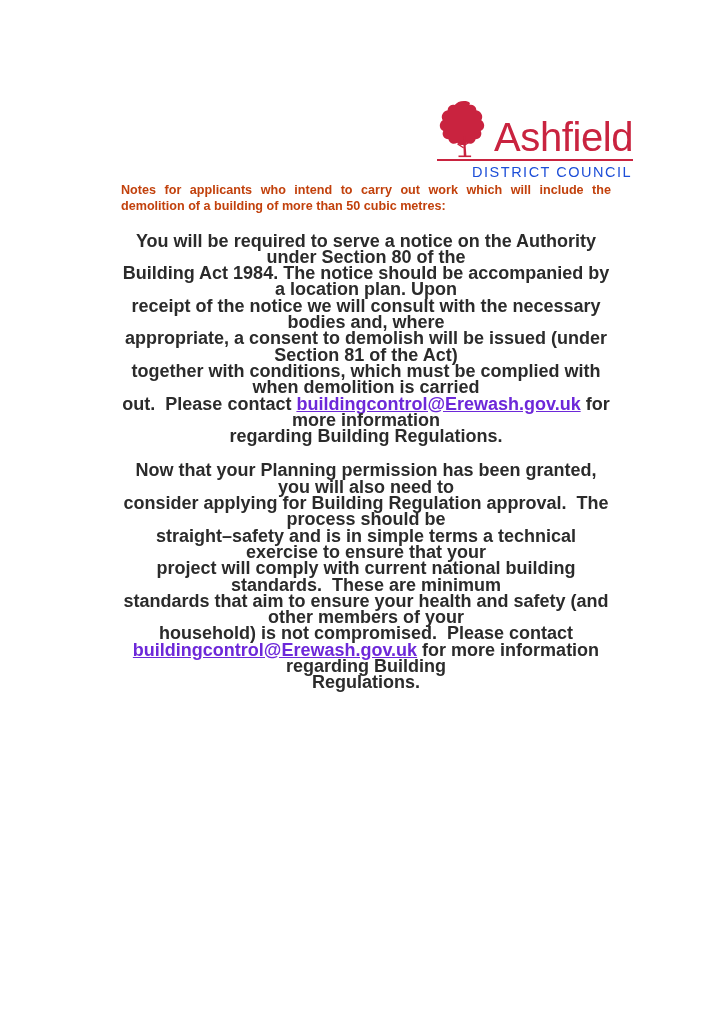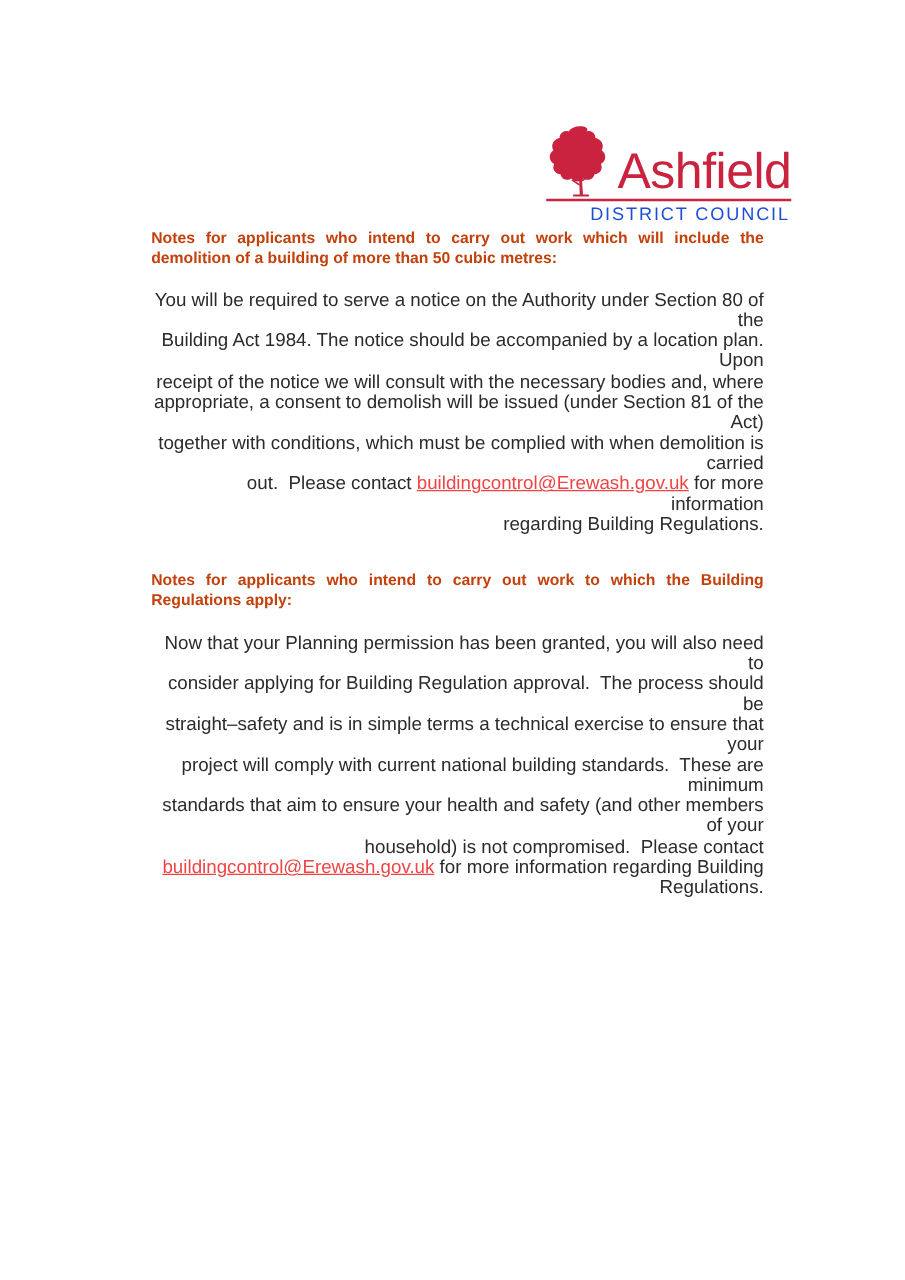--- a/index.html
+++ b/index.html
@@ -77,34 +77,34 @@
     color: #c2410c;
     line-height: 16.3px;
     text-align: justify;
     text-justify: inter-word;
     margin: 0;
   }
   .heading.second {
     margin-top: 28px;
   }
   .para {
-    font-size: 15px;
-    font-weight: normal;
+    font-size: 18px;
+    font-weight: bold;
     color: #2b2b2b;
     line-height: 16.3px;
-    text-align: right;
+    text-align: center;
     margin: 0;
     margin-top: 18px;
   }
   .para .ln {
     display: block;
     white-space: pre-wrap;
   }
   .maillink {
-    color: #ef4444;
+    color: #6d28d9;
     text-decoration: underline;
     text-underline-offset: 1px;
   }
 </style>
 </head>
 <body>
 
 <div class="page">
 
   <div class="logo">
@@ -130,21 +130,20 @@
     <p class="para">
       <span class="ln">You will be required to serve a notice on the Authority under Section 80 of the</span>
       <span class="ln">Building Act 1984. The notice should be accompanied by a location plan. Upon</span>
       <span class="ln">receipt of the notice we will consult with the necessary bodies and, where</span>
       <span class="ln">appropriate, a consent to demolish will be issued (under Section 81 of the Act)</span>
       <span class="ln">together with conditions, which must be complied with when demolition is carried</span>
       <span class="ln"><span>out.  Please contact </span><a class="maillink" href="#">buildingcontrol@Erewash.gov.uk</a><span> for more information</span></span>
       <span class="ln">regarding Building Regulations.</span>
     </p>
 
-    <p class="heading second">Notes for applicants who intend to carry out work to which the Building Regulations apply:</p>
 
     <p class="para">
       <span class="ln">Now that your Planning permission has been granted, you will also need to</span>
       <span class="ln">consider applying for Building Regulation approval.  The process should be</span>
       <span class="ln">straight–safety and is in simple terms a technical exercise to ensure that your</span>
       <span class="ln">project will comply with current national building standards.  These are minimum</span>
       <span class="ln">standards that aim to ensure your health and safety (and other members of your</span>
       <span class="ln">household) is not compromised.  Please contact</span>
       <span class="ln"><a class="maillink" href="#">buildingcontrol@Erewash.gov.uk</a><span> for more information regarding Building</span></span>
       <span class="ln">Regulations.</span>

